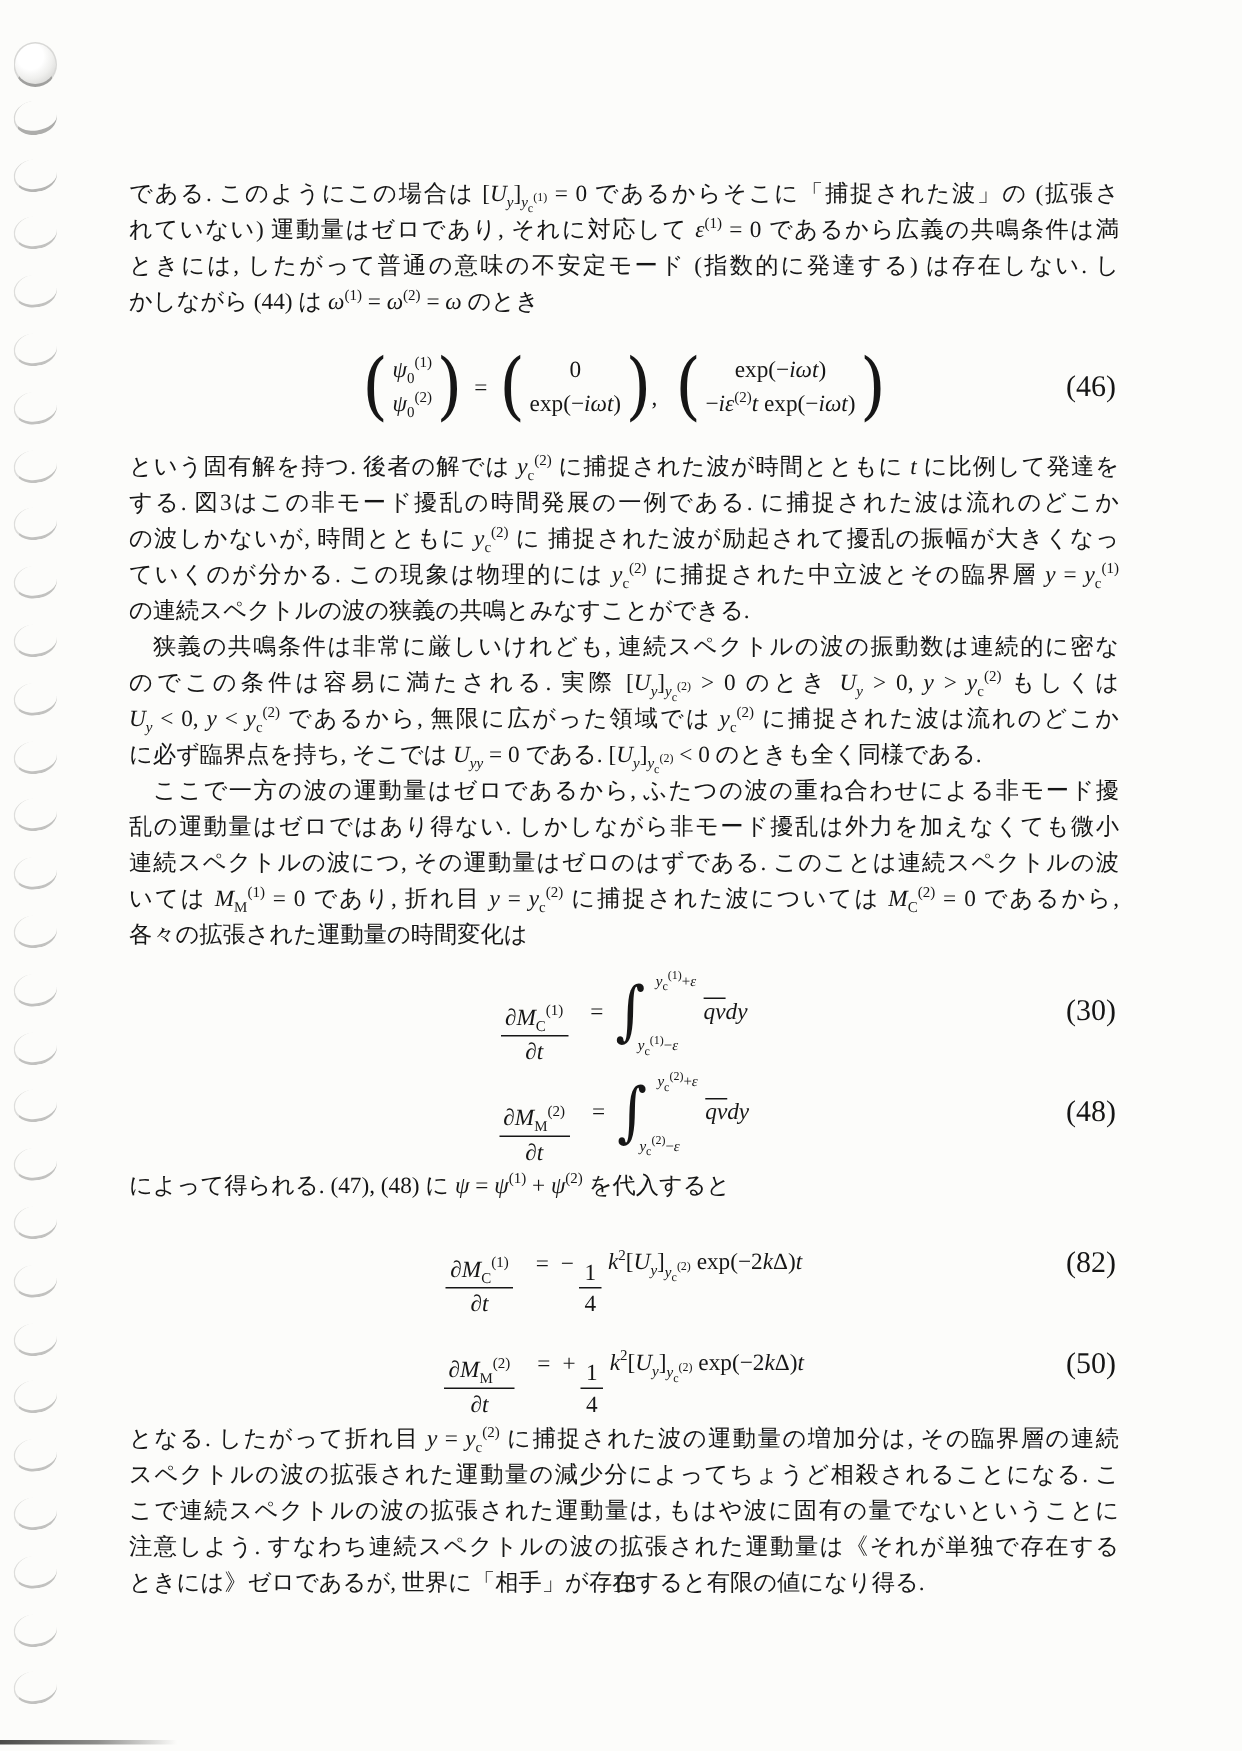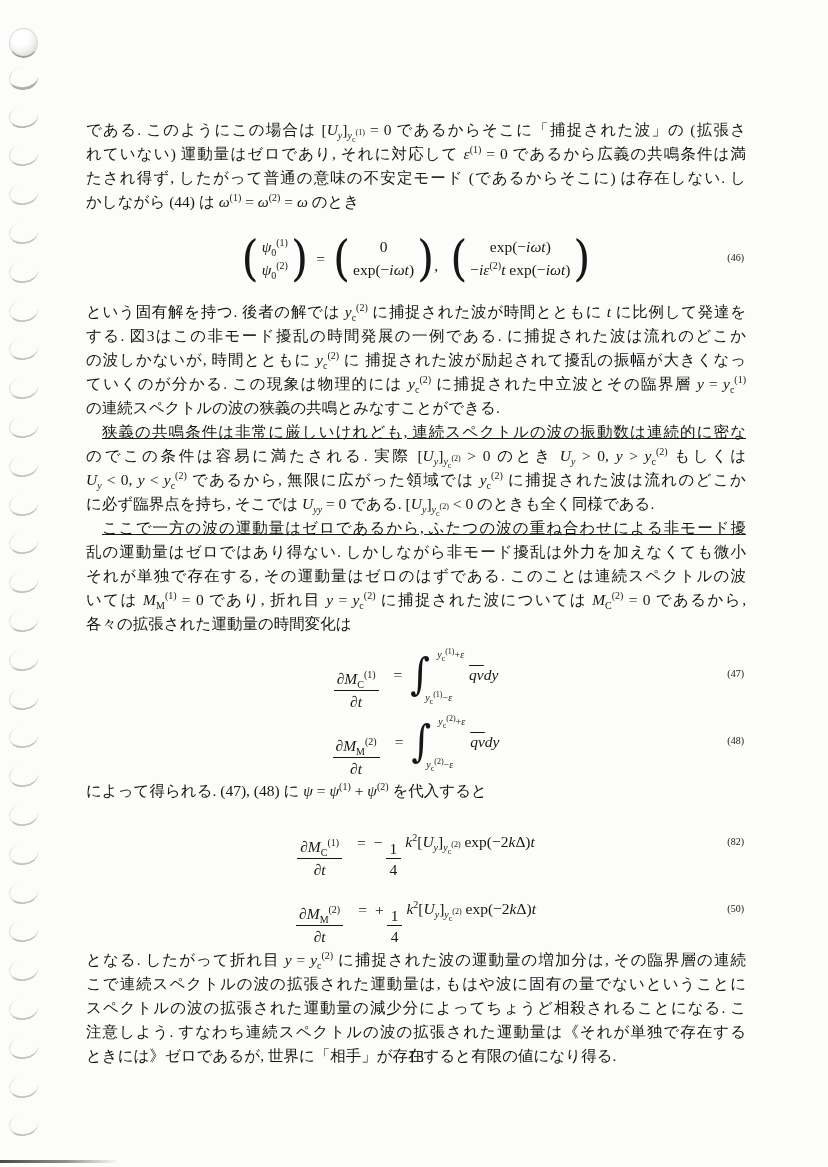--- a/index.html
+++ b/index.html
@@ -22,29 +22,29 @@
   }
   .hole:nth-child(2){border-bottom:3px solid #a9a9a7;opacity:.95;}
   .hole:nth-child(3){border-bottom:2.5px solid #aeaeac;opacity:.9;}
   
   .textcol{
     position:absolute;left:86px;top:118px;width:660px;
     font-size:15.5px;line-height:24px;text-align:justify;
   }
   .tl{height:24px;text-align:justify;text-align-last:justify;overflow:visible;}
   .tl.last{text-align-last:auto;}
-  .tl.ind{text-indent:16px;text-decoration:underline;}
+  .tl.ind{text-indent:16px;}
   .m{font-family:"Liberation Serif","DejaVu Serif",serif;white-space:nowrap;}
   i{font-style:italic;}
   sup,sub{font-size:10px;line-height:0;}
   sup sub,sup sup,sub sub,sub sup{font-size:8px;}
   
   .eqrow{position:relative;display:flex;justify-content:center;align-items:center;}
   .eqrow .eqno{position:absolute;right:2px;top:50%;transform:translateY(-50%);
-    font-size:10px;text-align:right;}
+    font-size:20px;text-align:right;}
   #eq46{margin:13px 0 11px;height:62px;}
   .eqrow.int{margin:9px 0;height:58px;}
   .eqrow.res{margin:11px 0;height:56px;}
   .eqbody{display:inline-flex;align-items:center;font-size:15.5px;line-height:19px;}
   .vec{display:inline-flex;flex-direction:column;align-items:center;row-gap:4px;margin:0 3px;}
   .bigp{display:inline-block;font-family:"DejaVu Serif",serif;font-weight:300;
     font-size:44px;line-height:40px;transform:scaleY(1.12);}
   .rel{margin:0 8px;}
   .comma{margin:14px 12px 0 0;}
   .frac{display:inline-flex;flex-direction:column;align-items:center;text-align:center;
@@ -101,21 +101,21 @@
     <div class="hole" style="top: 1036.8px;"></div>
     <div class="hole" style="top: 1075.6px;"></div>
     <div class="hole" style="top: 1114.4px;"></div>
   </div>
 
 <div class="textcol">
 
   <div>
     <div class="tl">である. このようにこの場合は <span class="m">[<i>U<sub>y</sub></i>]<sub><i>y</i><sub>c</sub><sup>(1)</sup></sub> = 0</span> であるからそこに「捕捉された波」の (拡張さ</div>
     <div class="tl">れていない) 運動量はゼロであり, それに対応して <span class="m"><i>ε</i><sup>(1)</sup> = 0</span> であるから広義の共鳴条件は満</div>
-    <div class="tl">たされ得ず, したがって普通の意味の不安定モード (であるからそこに) は存在しない. し</div>
+    <div class="tl">ときには, したがって普通の意味の不安定モード (指数的に発達する) は存在しない. し</div>
     <div class="tl last">かしながら (44) は <span class="m"><i>ω</i><sup>(1)</sup> = <i>ω</i><sup>(2)</sup> = <i>ω</i></span> のとき</div>
   </div>
 
   <div class="eqrow" id="eq46">
     <span class="eqbody">
       <span class="bigp">(</span>
       <span class="vec">
         <span><i>ψ</i><sub>0</sub><sup>(1)</sup></span>
         <span><i>ψ</i><sub>0</sub><sup>(2)</sup></span>
       </span>
@@ -149,21 +149,21 @@
   <div>
     <div class="tl ind">狭義の共鳴条件は非常に厳しいけれども, 連続スペクトルの波の振動数は連続的に密な</div>
     <div class="tl">のでこの条件は容易に満たされる. 実際 <span class="m">[<i>U<sub>y</sub></i>]<sub><i>y</i><sub>c</sub><sup>(2)</sup></sub> &gt; 0</span> のとき <span class="m"><i>U<sub>y</sub></i> &gt; 0, <i>y</i> &gt; <i>y</i><sub>c</sub><sup>(2)</sup></span> もしくは</div>
     <div class="tl"><span class="m"><i>U<sub>y</sub></i> &lt; 0, <i>y</i> &lt; <i>y</i><sub>c</sub><sup>(2)</sup></span> であるから, 無限に広がった領域では <span class="m"><i>y</i><sub>c</sub><sup>(2)</sup></span> に捕捉された波は流れのどこか</div>
     <div class="tl last">に必ず臨界点を持ち, そこでは <span class="m"><i>U<sub>yy</sub></i> = 0</span> である. <span class="m">[<i>U<sub>y</sub></i>]<sub><i>y</i><sub>c</sub><sup>(2)</sup></sub> &lt; 0</span> のときも全く同様である.</div>
   </div>
 
   <div>
     <div class="tl ind">ここで一方の波の運動量はゼロであるから, ふたつの波の重ね合わせによる非モード擾</div>
     <div class="tl">乱の運動量はゼロではあり得ない. しかしながら非モード擾乱は外力を加えなくても微小</div>
-    <div class="tl">それが単独で存在する, その運動量はゼロのはずである. このことは連続スペクトルの波</div>
+    <div class="tl">連続スペクトルの波につ, その運動量はゼロのはずである. このことは連続スペクトルの波</div>
     <div class="tl">いては <span class="m"><i>M</i><sub>M</sub><sup>(1)</sup> = 0</span> であり, 折れ目 <span class="m"><i>y</i> = <i>y</i><sub>c</sub><sup>(2)</sup></span> に捕捉された波については <span class="m"><i>M</i><sub>C</sub><sup>(2)</sup> = 0</span> であるから,</div>
     <div class="tl last">各々の拡張された運動量の時間変化は</div>
   </div>
 
   <div class="eqrow int">
     <span class="eqbody">
       <span class="frac">
         <span class="fnum">∂<i>M</i><sub>C</sub><sup>(1)</sup></span>
         <span class="fden">∂<i>t</i></span>
       </span>
@@ -171,21 +171,21 @@
       <span class="intwrap">
         <span class="intsign">∫</span>
         <span class="limits">
           <span class="ulim"><i>y</i><sub>c</sub><sup>(1)</sup>+<i>ε</i></span>
           <span class="llim"><i>y</i><sub>c</sub><sup>(1)</sup>−<i>ε</i></span>
         </span>
       </span>
       <span class="ol"><i>qv</i></span>
       <span><i>dy</i></span>
     </span>
-    <span class="eqno">(47)</span>
+    <span class="eqno">(30)</span>
   </div>
 
   <div class="eqrow int">
     <span class="eqbody">
       <span class="frac">
         <span class="fnum">∂<i>M</i><sub>M</sub><sup>(2)</sup></span>
         <span class="fden">∂<i>t</i></span>
       </span>
       <span class="rel">=</span>
       <span class="intwrap">
@@ -234,22 +234,22 @@
         <span class="fnum">1</span>
         <span class="fden">4</span>
       </span>
       <span><i>k</i><sup>2</sup>[<i>U<sub>y</sub></i>]<sub><i>y</i><sub>c</sub><sup>(2)</sup></sub> exp(−2<i>k</i>Δ)<i>t</i></span>
     </span>
     <span class="eqno">(50)</span>
   </div>
 
   <div>
     <div class="tl">となる. したがって折れ目 <span class="m"><i>y</i> = <i>y</i><sub>c</sub><sup>(2)</sup></span> に捕捉された波の運動量の増加分は, その臨界層の連続</div>
+    <div class="tl">スペクトルの波の拡張された運動量の減少分によってちょうど相殺されることになる. こ</div>
     <div class="tl">こで連続スペクトルの波の拡張された運動量は, もはや波に固有の量でないということに</div>
-    <div class="tl">スペクトルの波の拡張された運動量の減少分によってちょうど相殺されることになる. こ</div>
     <div class="tl">注意しよう. すなわち連続スペクトルの波の拡張された運動量は《それが単独で存在する</div>
     <div class="tl last">ときには》ゼロであるが, 世界に「相手」が存在すると有限の値になり得る.</div>
   </div>
 
 </div>
 
 <div class="pageno">13</div>
 <div class="scanedge"></div>
 
 </body></html>

